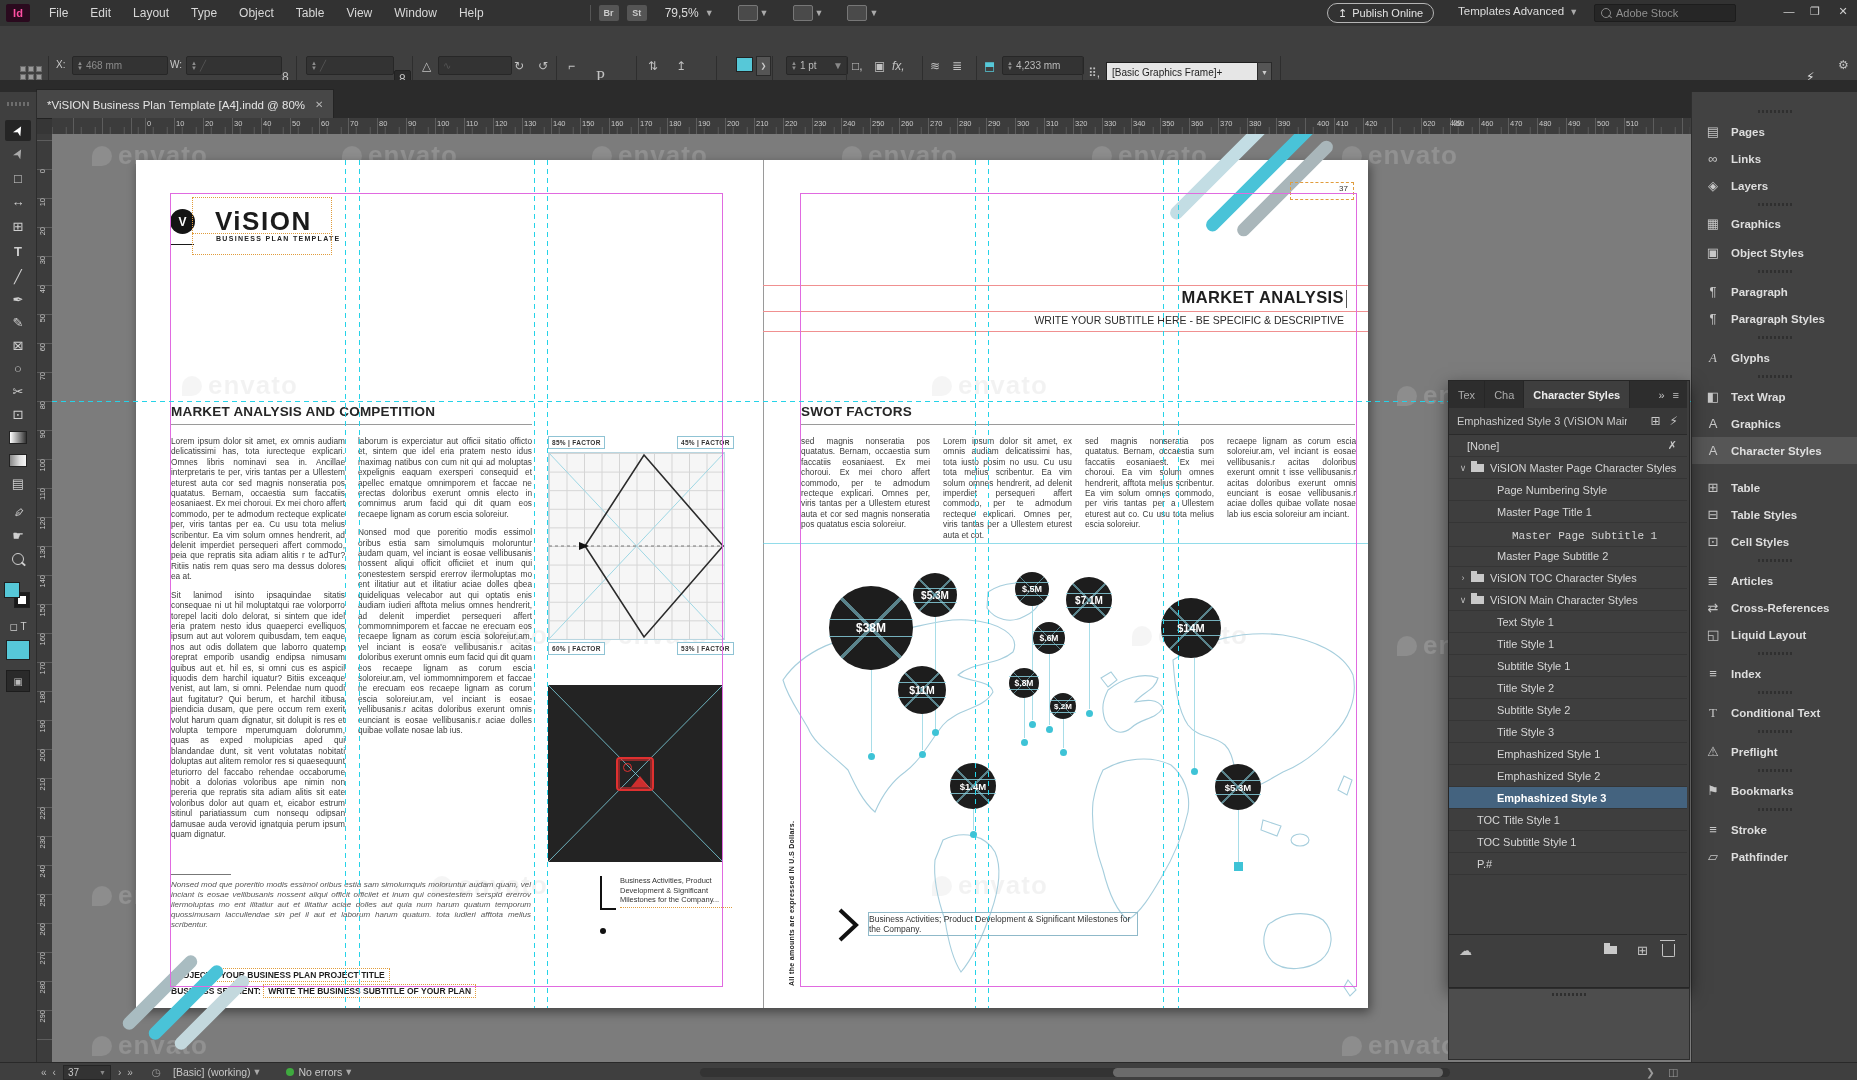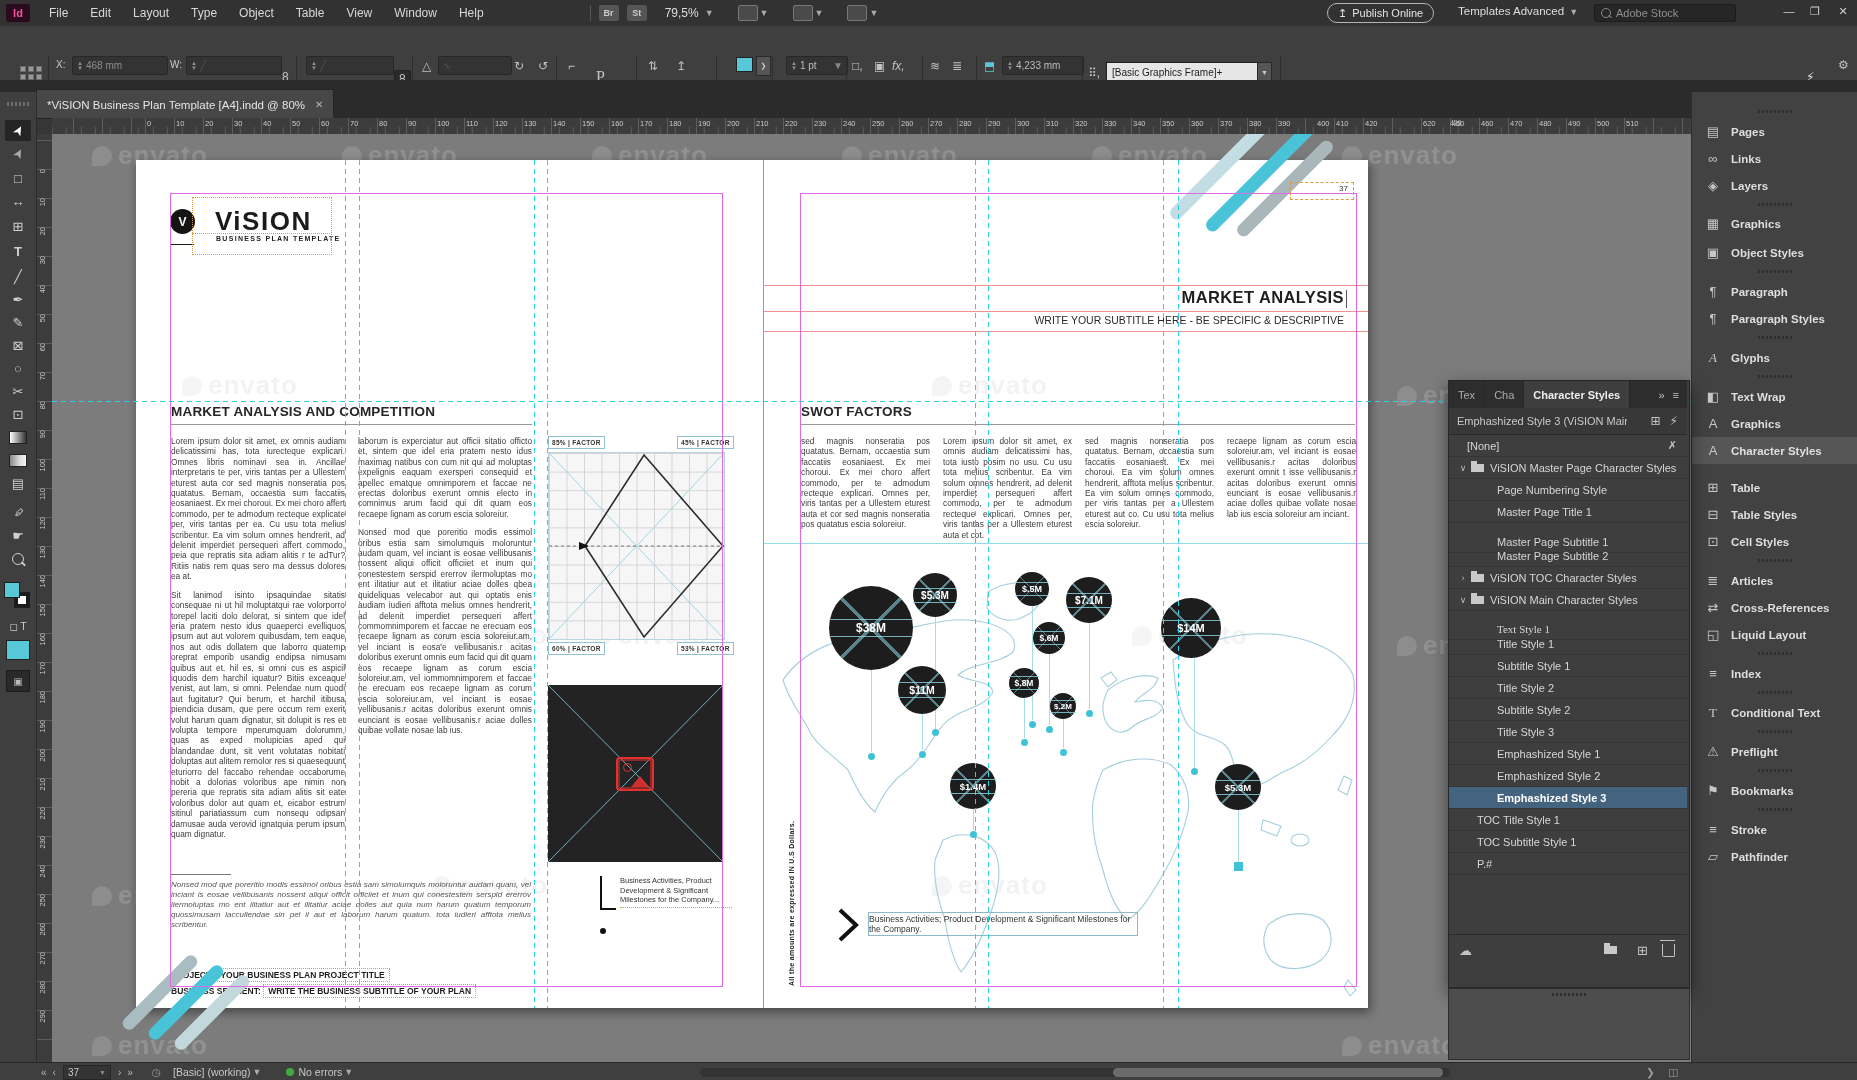--- a/index.html
+++ b/index.html
@@ -834,37 +834,37 @@
       <span class="ccaret">∨</span>
         <span class="folderic"></span>
       <span>ViSION Master Page Character Styles</span>
       </div>
     <div class="csrow" style="top:98px;padding-left:48px;">
         <span>Page Numbering Style</span>
       </div>
     <div class="csrow" style="top:120px;padding-left:48px;">
         <span>Master Page Title 1</span>
       </div>
-    <div class="csrow" style="top:150px;padding-left:48px;">
+    <div class="csrow" style="top:144px;padding-left:63px;font-family:Liberation Mono, monospace;">
         <span>Master Page Subtitle 1</span>
       </div>
     <div class="csrow" style="top:164px;padding-left:48px;">
         <span>Master Page Subtitle 2</span>
       </div>
     <div class="csrow" style="top:186px;padding-left:8px;">
       <span class="ccaret">›</span>
         <span class="folderic"></span>
       <span>ViSION TOC Character Styles</span>
       </div>
     <div class="csrow" style="top:208px;padding-left:8px;">
       <span class="ccaret">∨</span>
         <span class="folderic"></span>
       <span>ViSION Main Character Styles</span>
       </div>
-    <div class="csrow" style="top:237px;padding-left:48px;font-family:Liberation Serif, serif;">
+    <div class="csrow" style="top:230px;padding-left:48px;">
         <span>Text Style 1</span>
       </div>
     <div class="csrow" style="top:252px;padding-left:48px;">
         <span>Title Style 1</span>
       </div>
     <div class="csrow" style="top:274px;padding-left:48px;">
         <span>Subtitle Style 1</span>
       </div>
     <div class="csrow" style="top:296px;padding-left:48px;">
         <span>Title Style 2</span>

